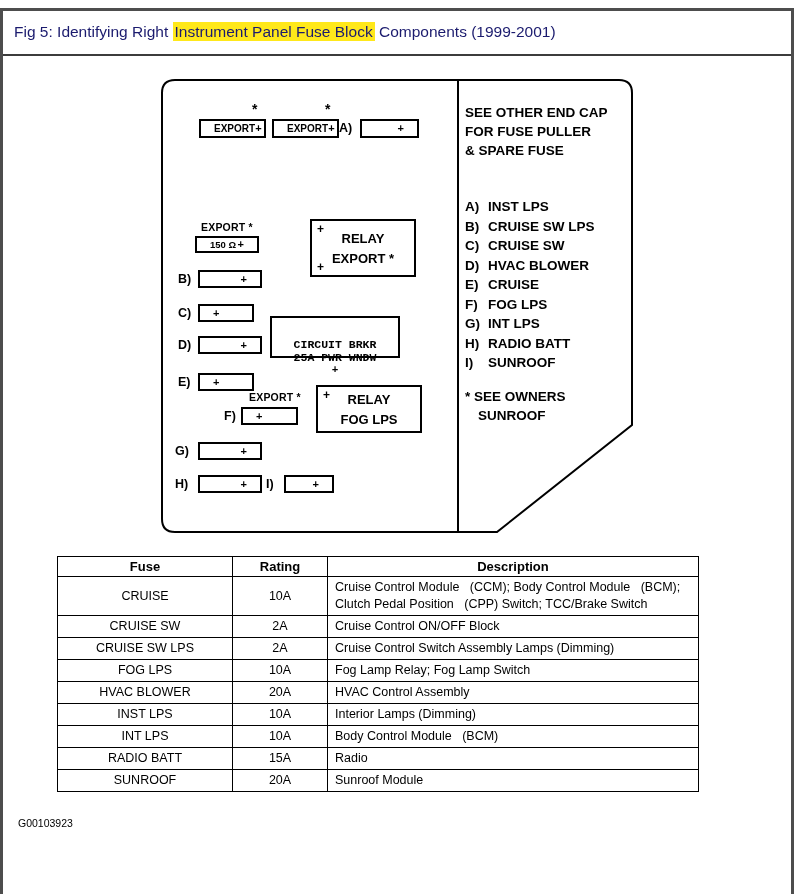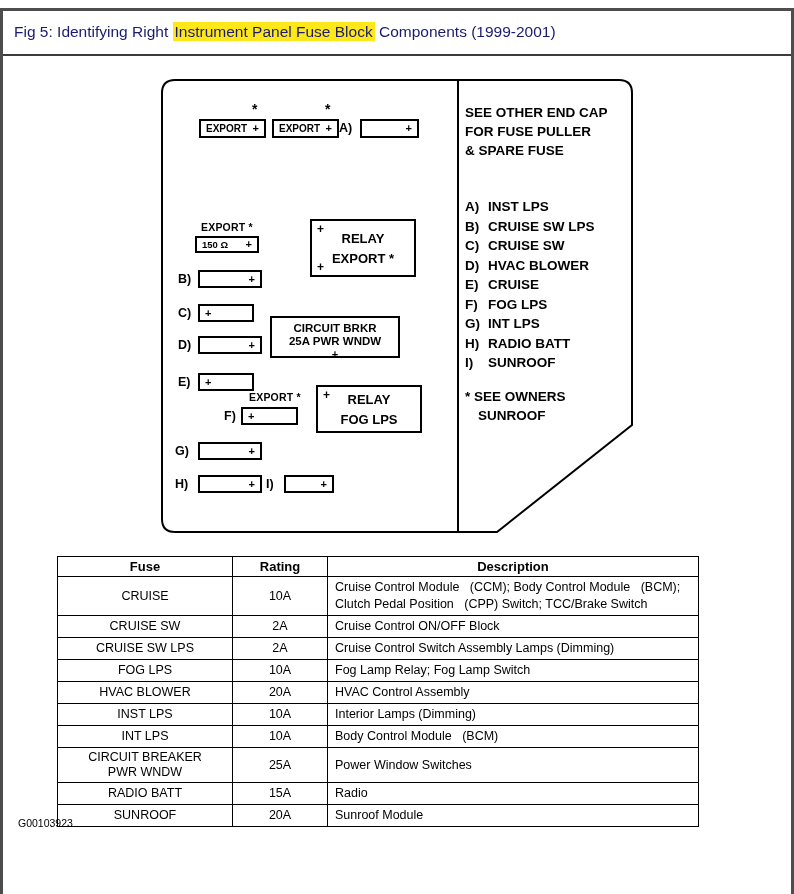--- a/index.html
+++ b/index.html
@@ -10,36 +10,36 @@
 
   
   .title-bar { position:absolute; left:11px; top:12px; font-size:15.5px;
                color:#1b1b6e; white-space:nowrap; }
   .title-bar .hl { background:#ffe81a; color:inherit; padding:1px 2px; }
   .title-rule { position:absolute; left:0; right:0; top:43px; height:2px; background:#3c3c3c; }
 
   
   .outline-svg { position:absolute; left:158px; top:68px; }
   .fbox { position:absolute; border:2px solid #000; background:#fff;
-          display:flex; align-items:center; font-weight:bold; font-size:10px; padding:0 5px; }
+          display:flex; align-items:center; font-weight:bold; font-size:10px; padding:0 13px; }
   .fbox .plus { font-size:11px; font-weight:bold; line-height:1; }
   .fbox.between { justify-content:space-between; }
   .fbox.pright  { justify-content:flex-end; }
   .fbox.pleft   { justify-content:flex-start; }
   .slot-label  { position:absolute; font-size:12.5px; font-weight:bold; }
   .float-label { position:absolute; font-size:10.5px; font-weight:bold; letter-spacing:.2px; }
   .star { position:absolute; font-size:14px; font-weight:bold; }
   .relay-box { position:absolute; border:2px solid #000; background:#fff;
                display:flex; flex-direction:column; align-items:center; justify-content:center;
                gap:5px; font-size:13px; font-weight:bold; text-align:center; }
   .relay-box .corner-plus { position:absolute; left:5px; font-size:12px; line-height:1; }
   .relay-box .corner-plus.tl { top:2px; }
   .relay-box .corner-plus.bl { bottom:2px; }
   .cb-box { position:absolute; border:2px solid #000; background:#fff; text-align:center;
-            font-weight:bold; font-size:11.5px; line-height:13px; padding-top:4px; }
+            font-weight:bold; font-size:11.5px; line-height:13px; padding-top:20px;font-family:Liberation Mono, monospace; }
   .cb-box .bottom-plus { font-size:11px; line-height:12px; }
 
   .legend-note { position:absolute; font-size:13.5px; font-weight:bold; line-height:19px; }
   .legend-list { position:absolute; font-size:13.5px; font-weight:bold; line-height:19.5px; }
   .legend-list .lkey { display:inline-block; min-width:23px; }
   .owners-note { position:absolute; font-size:13.5px; font-weight:bold; line-height:19px; }
   .owners-note .line2 { margin-left:13px; }
 
   
   .table-wrap { position:absolute; left:54px; top:545px; width:642px; }
@@ -212,26 +212,20 @@
           <td class="c">INST LPS</td>
           <td class="c">10A</td>
           <td class="d">Interior Lamps (Dimming)</td>
         </tr>
         <tr>
           <td class="c">INT LPS</td>
           <td class="c">10A</td>
           <td class="d">Body Control Module   (BCM)</td>
         </tr>
         <tr>
-          <td class="c">CIRCUIT BREAKER
-PWR WNDW</td>
-          <td class="c">25A</td>
-          <td class="d">Power Window Switches</td>
-        </tr>
-        <tr>
           <td class="c">RADIO BATT</td>
           <td class="c">15A</td>
           <td class="d">Radio</td>
         </tr>
         <tr>
           <td class="c">SUNROOF</td>
           <td class="c">20A</td>
           <td class="d">Sunroof Module</td>
         </tr>
       </tbody>

